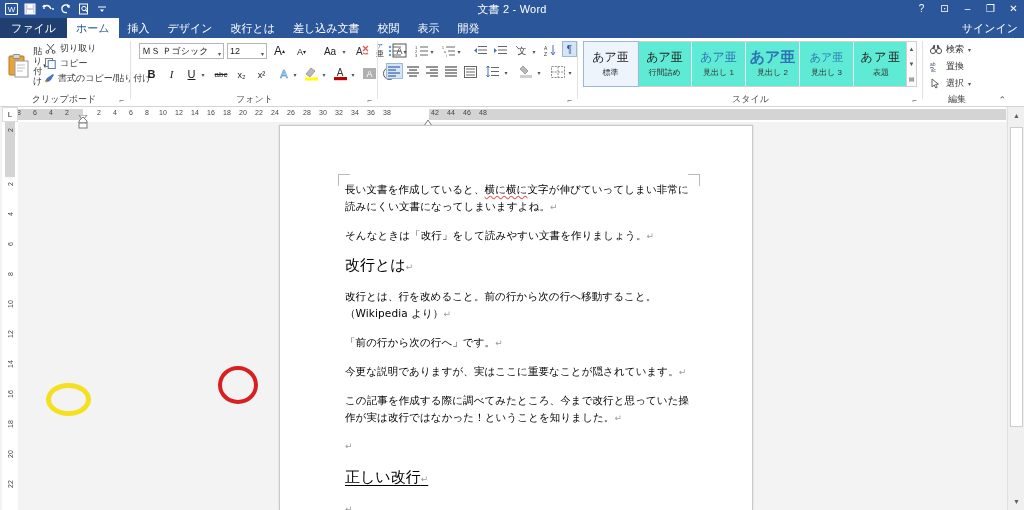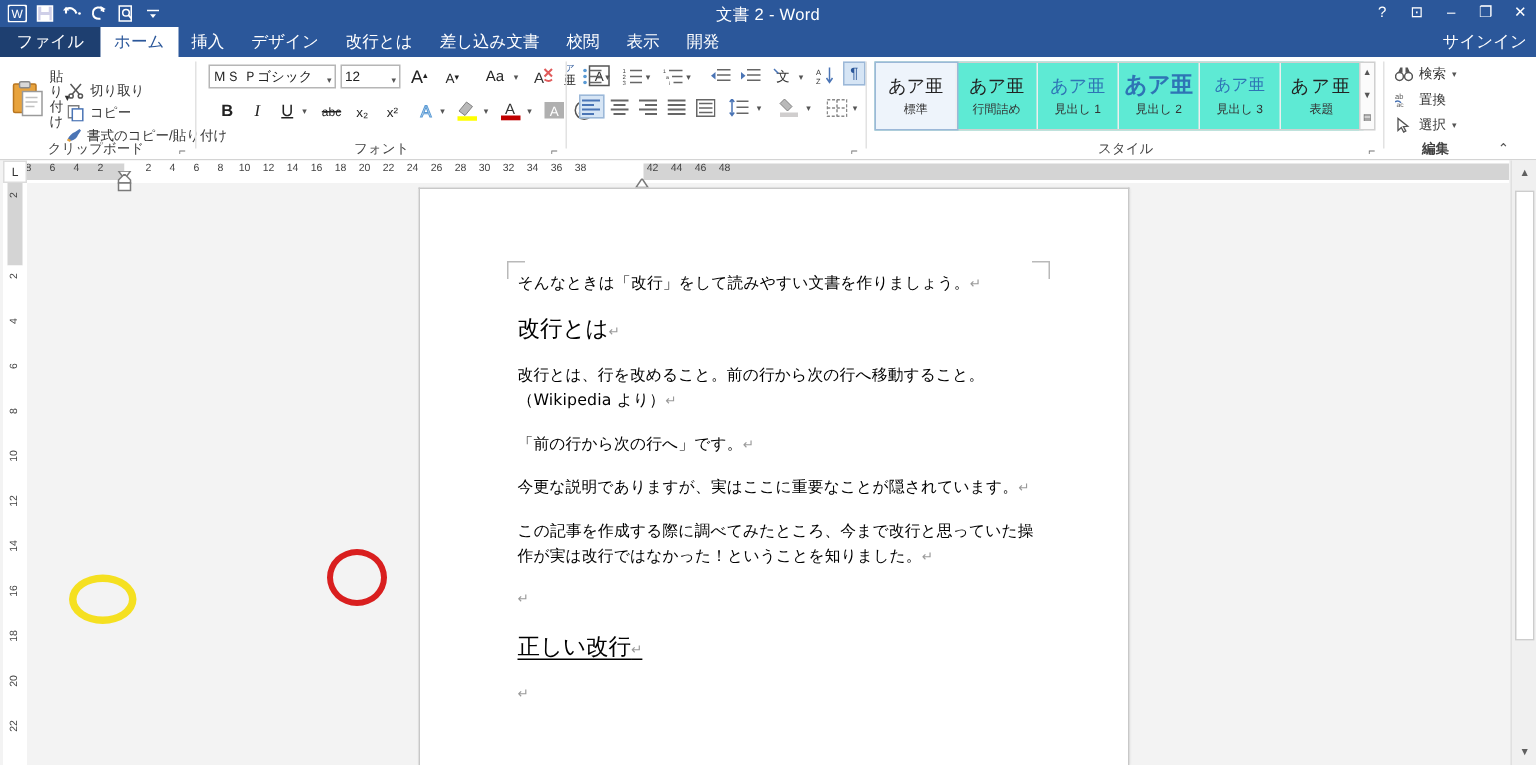--- a/index.html
+++ b/index.html
@@ -62,21 +62,21 @@
 
   
   .grp-clip { left: 0; width: 128px; }
   .paste-btn {
     position: absolute; left: 6px; top: 2px; width: 38px; height: 52px;
     display: flex; align-items: center; gap: 1px; text-align: right;
   }
   .paste-ico { width: 26px; height: 26px; position: relative; }
   .paste-label { font-size: 9px; color: #333; line-height: 10px; }
   .paste-caret { font-size: 7px; color: #333; line-height: 6px; }
-  .clip-items { position: absolute; left: 44px; top: 3px; width: 82px; margin-top: 12px; }
+  .clip-items { position: absolute; left: 44px; top: 3px; width: 82px; }
   .clip-item { display: flex; align-items: center; gap: 3px; height: 15px; font-size: 9px; color: #333; white-space: nowrap; }
   .clip-ico { width: 13px; height: 13px; display: flex; align-items: center; justify-content: center; font-size: 9px; }
 
   
   .grp-font { left: 133px; width: 243px; }
   .fontname {
     position: absolute; left: 6px; top: 5px; width: 85px; height: 16px;
     border: 1px solid #b6b6b6; background: #fff; font-size: 9px; color: #222;
     padding: 0 2px; line-height: 14px; white-space: nowrap; overflow: hidden;
   }
@@ -639,21 +639,21 @@
       </div>
       <div class="edit-item" style="top:39px;">
         <span class="clip-ico">
           <svg width="11" height="11" viewBox="0 0 11 11">
               <path d="M2 1 L2 9 L4.2 7 L5.8 10 L7.2 9.3 L5.6 6.4 L8.5 6.2 Z" fill="none" stroke="#555" stroke-width="0.9"></path>
             </svg>
         </span>
         <span>選択</span>
         <span class="caret">▾</span>
       </div>
-      <div class="rgroup-label" style="width:64px; left:0;font-weight:bold;">編集</div>
+      <div class="rgroup-label" style="width:64px; left:0;">編集</div>
       <div class="collapse-ribbon">⌃</div>
     </div>
   </div>
 
   <div class="workspace">
 
     <div class="hruler">
       <div class="hr-track">
         <div class="hr-seg" style="left:0px; width:65px;"></div>
         <div class="hr-seg white" style="left:65px; width:346px;"></div>
@@ -723,20 +723,23 @@
       <div class="vr-num" style="top:332px;">20</div>
       <div class="vr-num" style="top:362px;">22</div>
     </div>
 
     <div class="page">
       <div class="mcorner tl" style="left:58px; top:48px;"></div>
       <div class="mcorner tr" style="right:52px; top:48px;"></div>
 
       <div class="doc">
         <div class="p">
+          <span>長い文書を作成していると、</span><span class="sq">横に横に</span><span>文字が伸びていってしまい非常に読みにくい文書になってしまいますよね。</span><span class="pil">↵</span>
+        </div>
+        <div class="p">
           <span>そんなときは「改行」をして読みやすい文書を作りましょう。</span><span class="pil">↵</span>
         </div>
         <div class="h">
           <span>改行とは</span><span class="pil">↵</span>
         </div>
         <div class="p">
           <span>改行とは、行を改めること。前の行から次の行へ移動すること。（Wikipedia より）</span><span class="pil">↵</span>
         </div>
         <div class="p">
           <span>「前の行から次の行へ」です。</span><span class="pil">↵</span>

